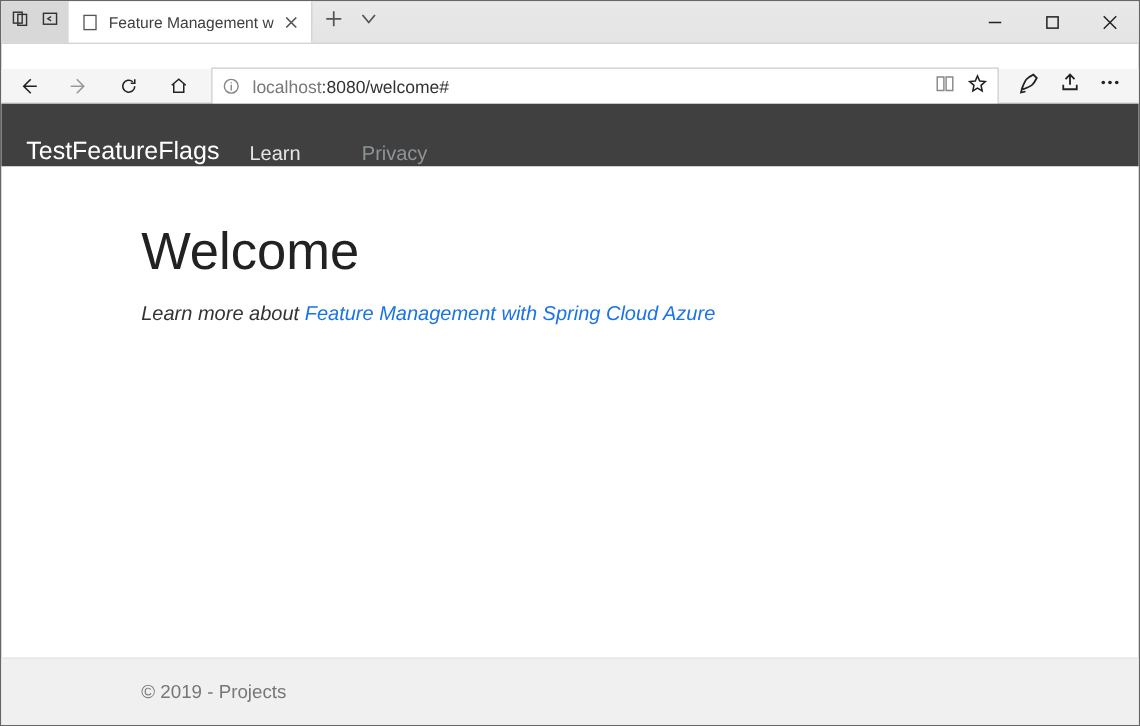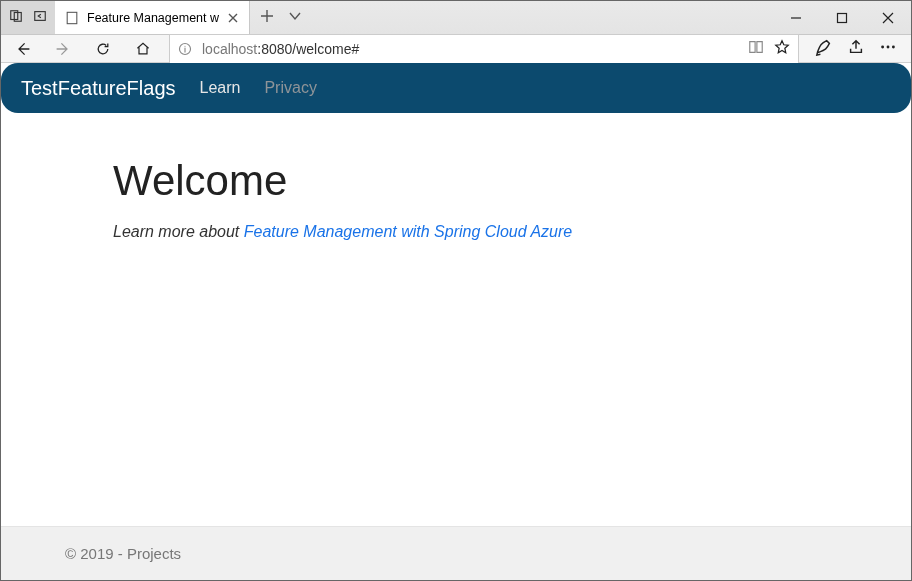--- a/index.html
+++ b/index.html
@@ -30,21 +30,21 @@
     }
     .title-left-icons svg { width: 14px; height: 14px; }
     .tab {
       display: flex;
       align-items: center;
       background: #fff;
       border-right: 1px solid #c8c8c8;
       padding: 0 10px;
       gap: 8px;
       font-size: 12.5px;
-      color: #000000;
+      color: #404040;
       max-width: 200px;
     }
     .tab svg.page-icon { width: 14px; height: 14px; flex-shrink: 0; }
     .tab .tab-title { white-space: nowrap; overflow: hidden; text-overflow: clip; flex: 1; }
     .tab .close-x { width: 12px; height: 12px; flex-shrink: 0; }
     .title-mid-icons {
       display: flex;
       align-items: center;
       gap: 14px;
       padding: 0 10px;
@@ -65,20 +65,21 @@
     .window-controls svg { width: 12px; height: 12px; }
     
     .addr-bar {
       height: 28px;
       background: #f5f5f5;
       display: flex;
       align-items: center;
       padding: 0 8px;
       gap: 12px;
       border-bottom: 1px solid #d0d0d0;
+      margin-top: 20px;
     }
     .addr-bar .nav-btn { width: 28px; display:flex; justify-content:center; align-items:center; }
     .addr-bar svg { width: 16px; height: 16px; }
     .addr-input-wrap {
       flex: 1;
       height: 30px;
       background: #fff;
       border: 1px solid #ccc;
       display: flex;
       align-items: center;
@@ -89,48 +90,47 @@
     .addr-input-wrap .info-icon { width: 14px; height: 14px; color: #888; }
     .addr-text { flex: 1; color: #555; }
     .addr-text .host { color: #777; }
     .addr-text .port-path { color: #333; }
     .addr-right-icons { display:flex; align-items:center; gap:10px; }
     .addr-right-icons svg { width:16px; height:16px; }
     .far-right-icons { display:flex; align-items:center; gap:14px; padding: 0 6px 0 4px; }
     .far-right-icons svg { width:18px; height:18px; }
     
     .page-navbar {
-      background: #0c4a6e;
+      background: #404040;
       color: #fff;
       height: 50px;
       display: flex;
-      align-items: center;
+      align-items: flex-end;
       padding: 0 20px;
       gap: 24px;
       font-size: 16px;
-      border-radius: 17px;
     }
     .brand { font-size: 20px; color: #fff; }
     .navlink { color: #e6e6e6; cursor: pointer; }
-    .navlink.muted { color: #8f9498; }
+    .navlink.muted { color: #8f9498; margin-left: 25px; }
     
     .page-content {
       flex: 1;
       padding: 44px 112px 0 112px;
       color: #222;
     }
     .page-content h1 { font-size: 42px; font-weight: 400; margin-bottom: 18px; color: #222; }
     .page-content p { font-size: 16px; color: #333; font-style: italic; }
     .page-content a { color: #1a73e8; text-decoration: none; }
     
     .page-footer {
       background: #f0f0f0;
       color: #777;
       font-size: 15px;
-      padding: 18px 64px;
+      padding: 18px 112px;
       border-top: 1px solid #e4e4e4;
     }
   </style>
 </head>
 <body>
 
 <div class="title-bar">
   <div class="title-left-icons">
     <span>
       <svg viewBox="0 0 16 16" fill="none" stroke="#333" stroke-width="1.3">

